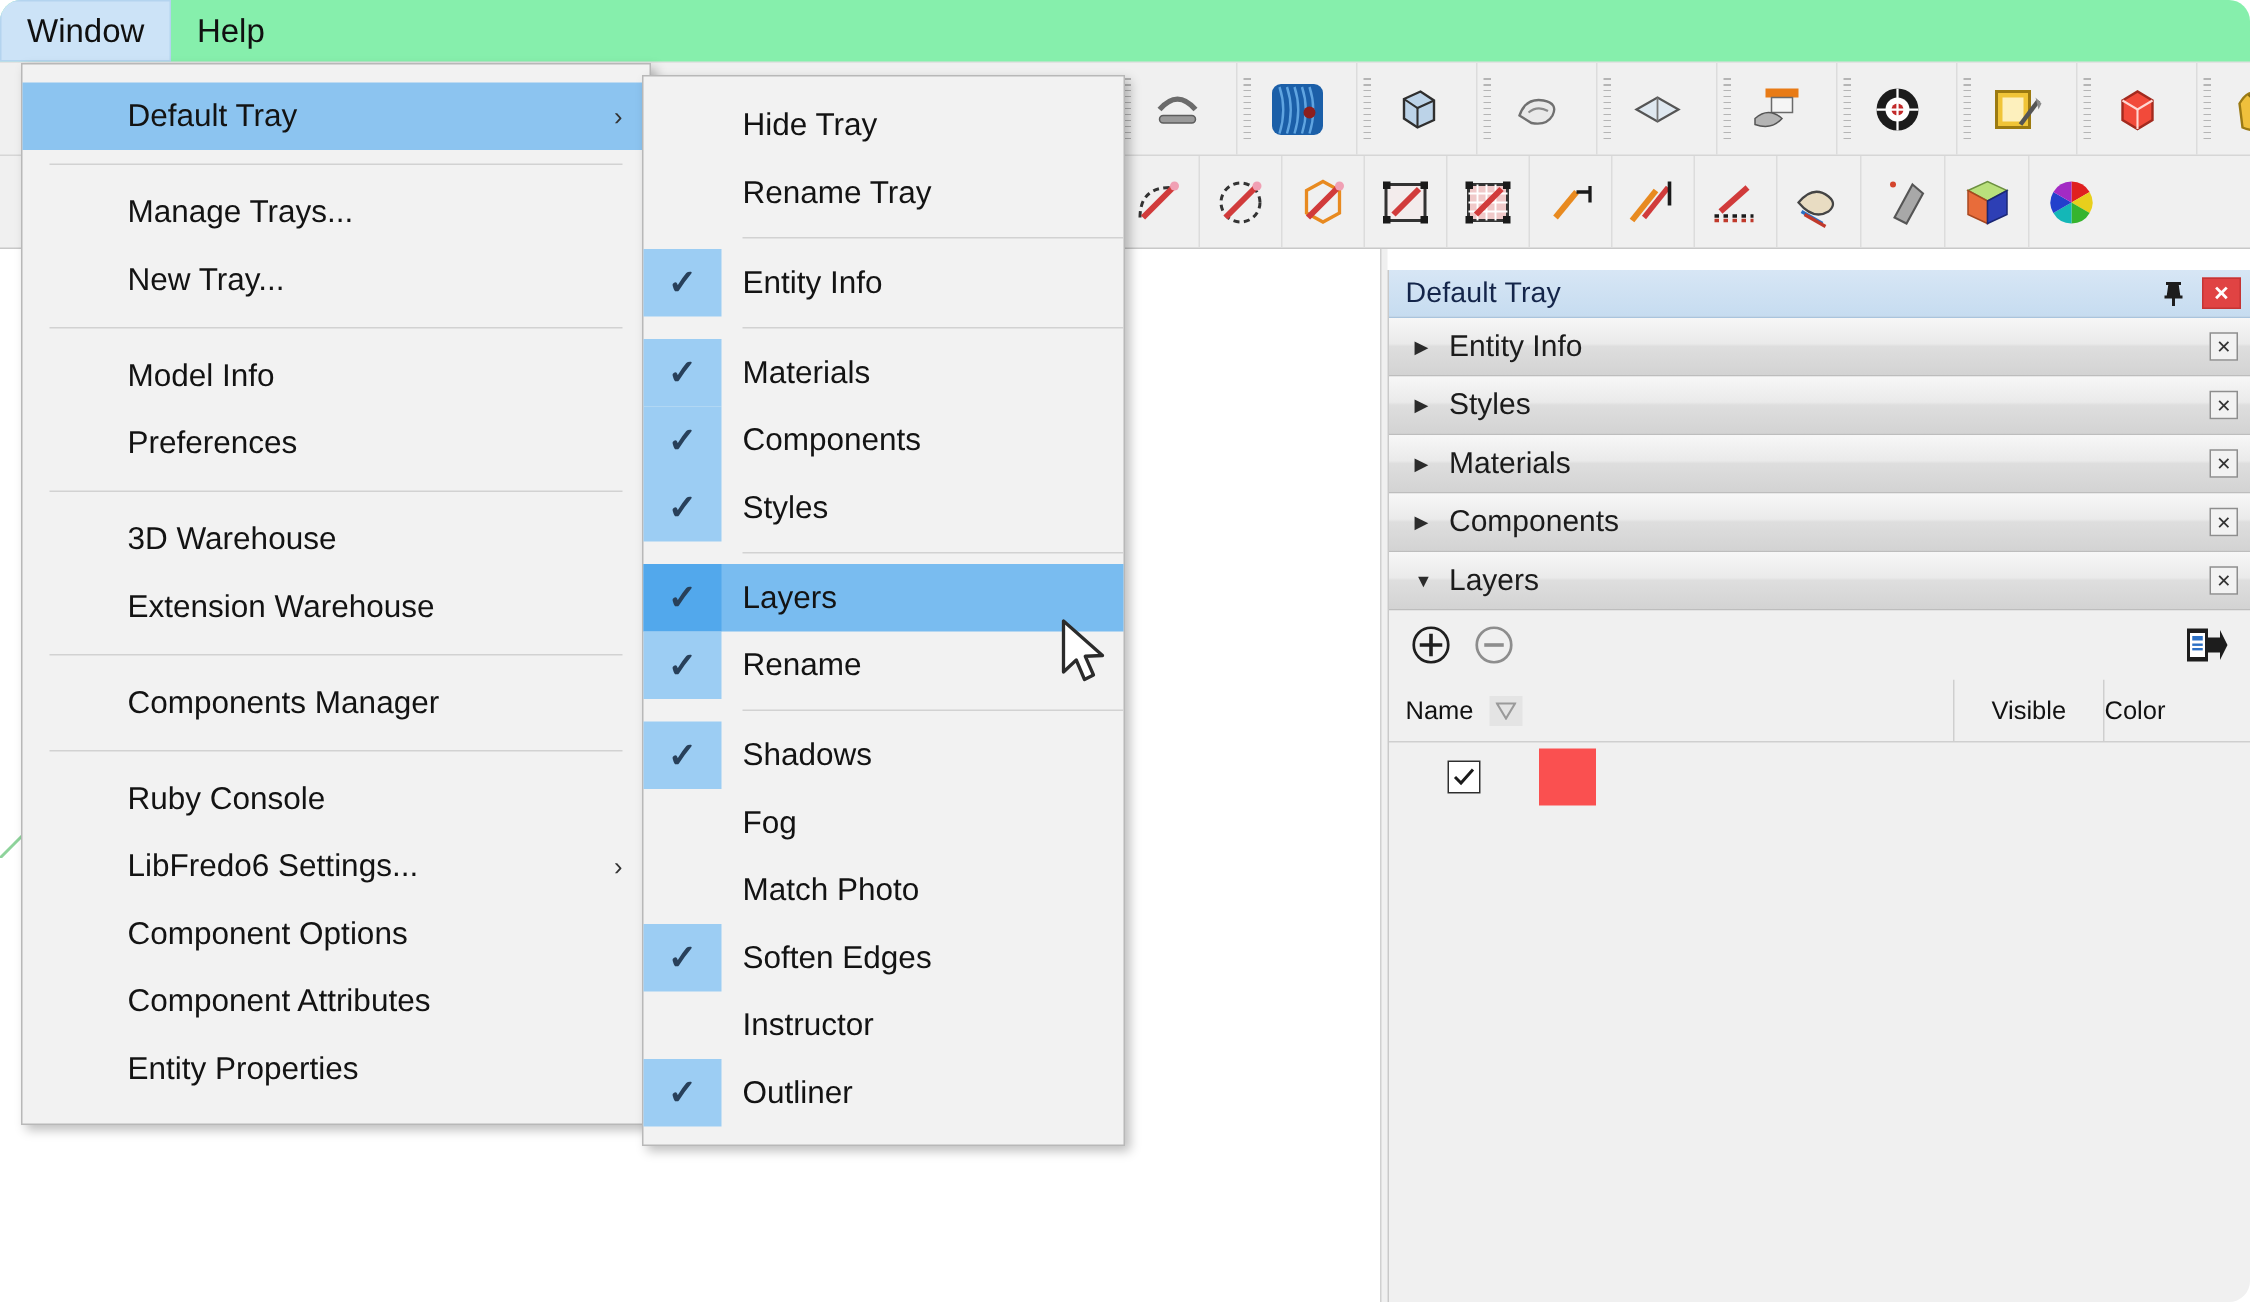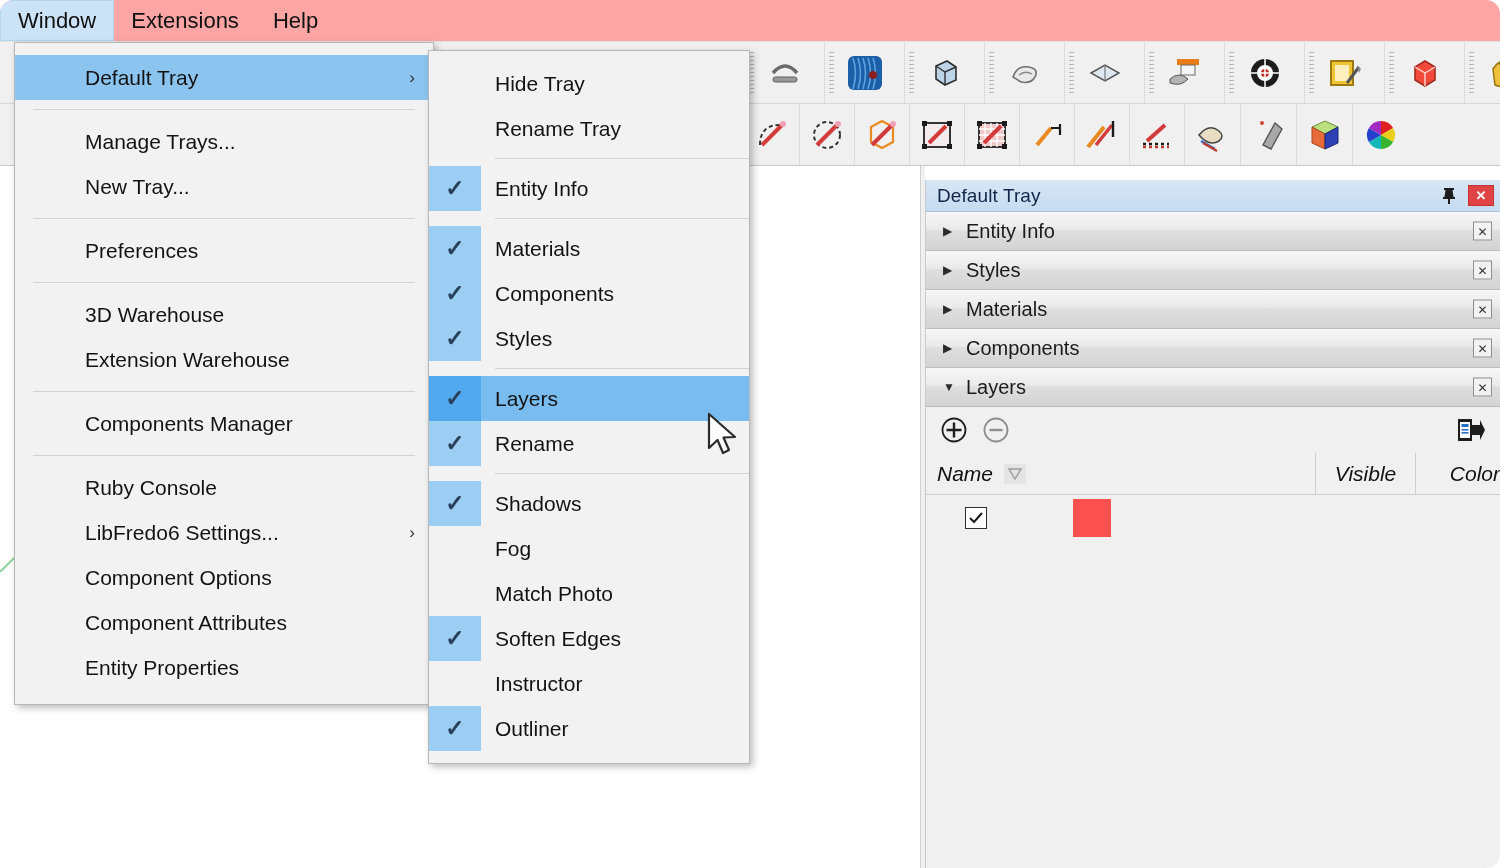--- a/index.html
+++ b/index.html
@@ -120,40 +120,40 @@
 
   
   .layers-table { background: #f0f0f0; }
   .lt-head {
     display: flex; height: 42px; align-items: center;
     border-bottom: 1px solid #cfcfcf;
   }
   .lt-col-name { flex: 1; padding-left: 11px; display: flex; align-items: center; gap: 11px; }
   .lt-col-visible { width: 100px; text-align: left; border-left: 1px solid #cfcfcf; height: 100%;
                     display:flex; align-items:center; justify-content:center; }
-  .lt-col-color   { width: 85px;  text-align: center; border-left: 1px solid #cfcfcf; height: 100%;
-                    display:flex; align-items:center; justify-content:flex-end; }
-  .lt-head-text { font-size: 21px; color: #111; font-style: italic; }
+  .lt-col-color   { width: 98px;  text-align: center; border-left: 1px solid #cfcfcf; height: 100%;
+                    display:flex; align-items:center; justify-content:flex-start; }
+  .lt-head-text { font-size: 17px; color: #111; }
   .sort-glyph { width: 22px; height: 20px; background: #e4e4e4; display:flex; align-items:center; justify-content:center; }
 
   .lt-row { display: flex; height: 46px; align-items: center; }
   .lt-row .lt-col-name { gap: 4px; }
   .lt-row .lt-col-visible, .lt-row .lt-col-color { border-left: none; }
   .radio-dot { width: 20px; height: 20px; }
   .layer-name { font-size: 19px; color: #111; }
   .vis-check {
     width: 22px; height: 22px; border: 1.6px solid #2e2e2e; background: #fff;
     display: flex; align-items: center; justify-content: center;
   }
   .color-swatch { width: 38px; height: 38px; background: #fa5050; }
 
   
   .menubar {
     position: absolute; left: 0; top: 0; width: 1500px; height: 42px;
-    background: #fca5a5;
+    background: #86efac;
     display: flex; align-items: stretch;
     border-bottom: 1px solid #e2e2e2;
     z-index: 40;
   }
   .menubar-item {
     display: flex; align-items: center;
     padding: 0 17px;
     font-size: 22px; color: #101010;
   }
   .menubar-item.active { background: #cce3f7; border: 1px solid #b4d4ef; }
@@ -516,33 +516,33 @@
             <span class="color-swatch" style="background: rgb(250, 80, 80);"></span>
           </div>
         </div>
       </div>
 
     </div>
   </div>
 
   <div class="menubar">
     <div class="menubar-item active">Window</div>
-    <div class="menubar-item">Extensions</div>
     <div class="menubar-item">Help</div>
   </div>
 
   <div class="menu-panel" id="window-menu">
     <div class="menu-item highlight">
       <span>Default Tray</span>
       <span class="sub-arrow">›</span>
     </div>
     <div class="menu-sep"></div>
     <div class="menu-item">Manage Trays...</div>
     <div class="menu-item">New Tray...</div>
     <div class="menu-sep"></div>
+    <div class="menu-item">Model Info</div>
     <div class="menu-item">Preferences</div>
     <div class="menu-sep"></div>
     <div class="menu-item">3D Warehouse</div>
     <div class="menu-item">Extension Warehouse</div>
     <div class="menu-sep"></div>
     <div class="menu-item">Components Manager</div>
     <div class="menu-sep"></div>
     <div class="menu-item">Ruby Console</div>
     <div class="menu-item">
       <span>LibFredo6 Settings...</span>

